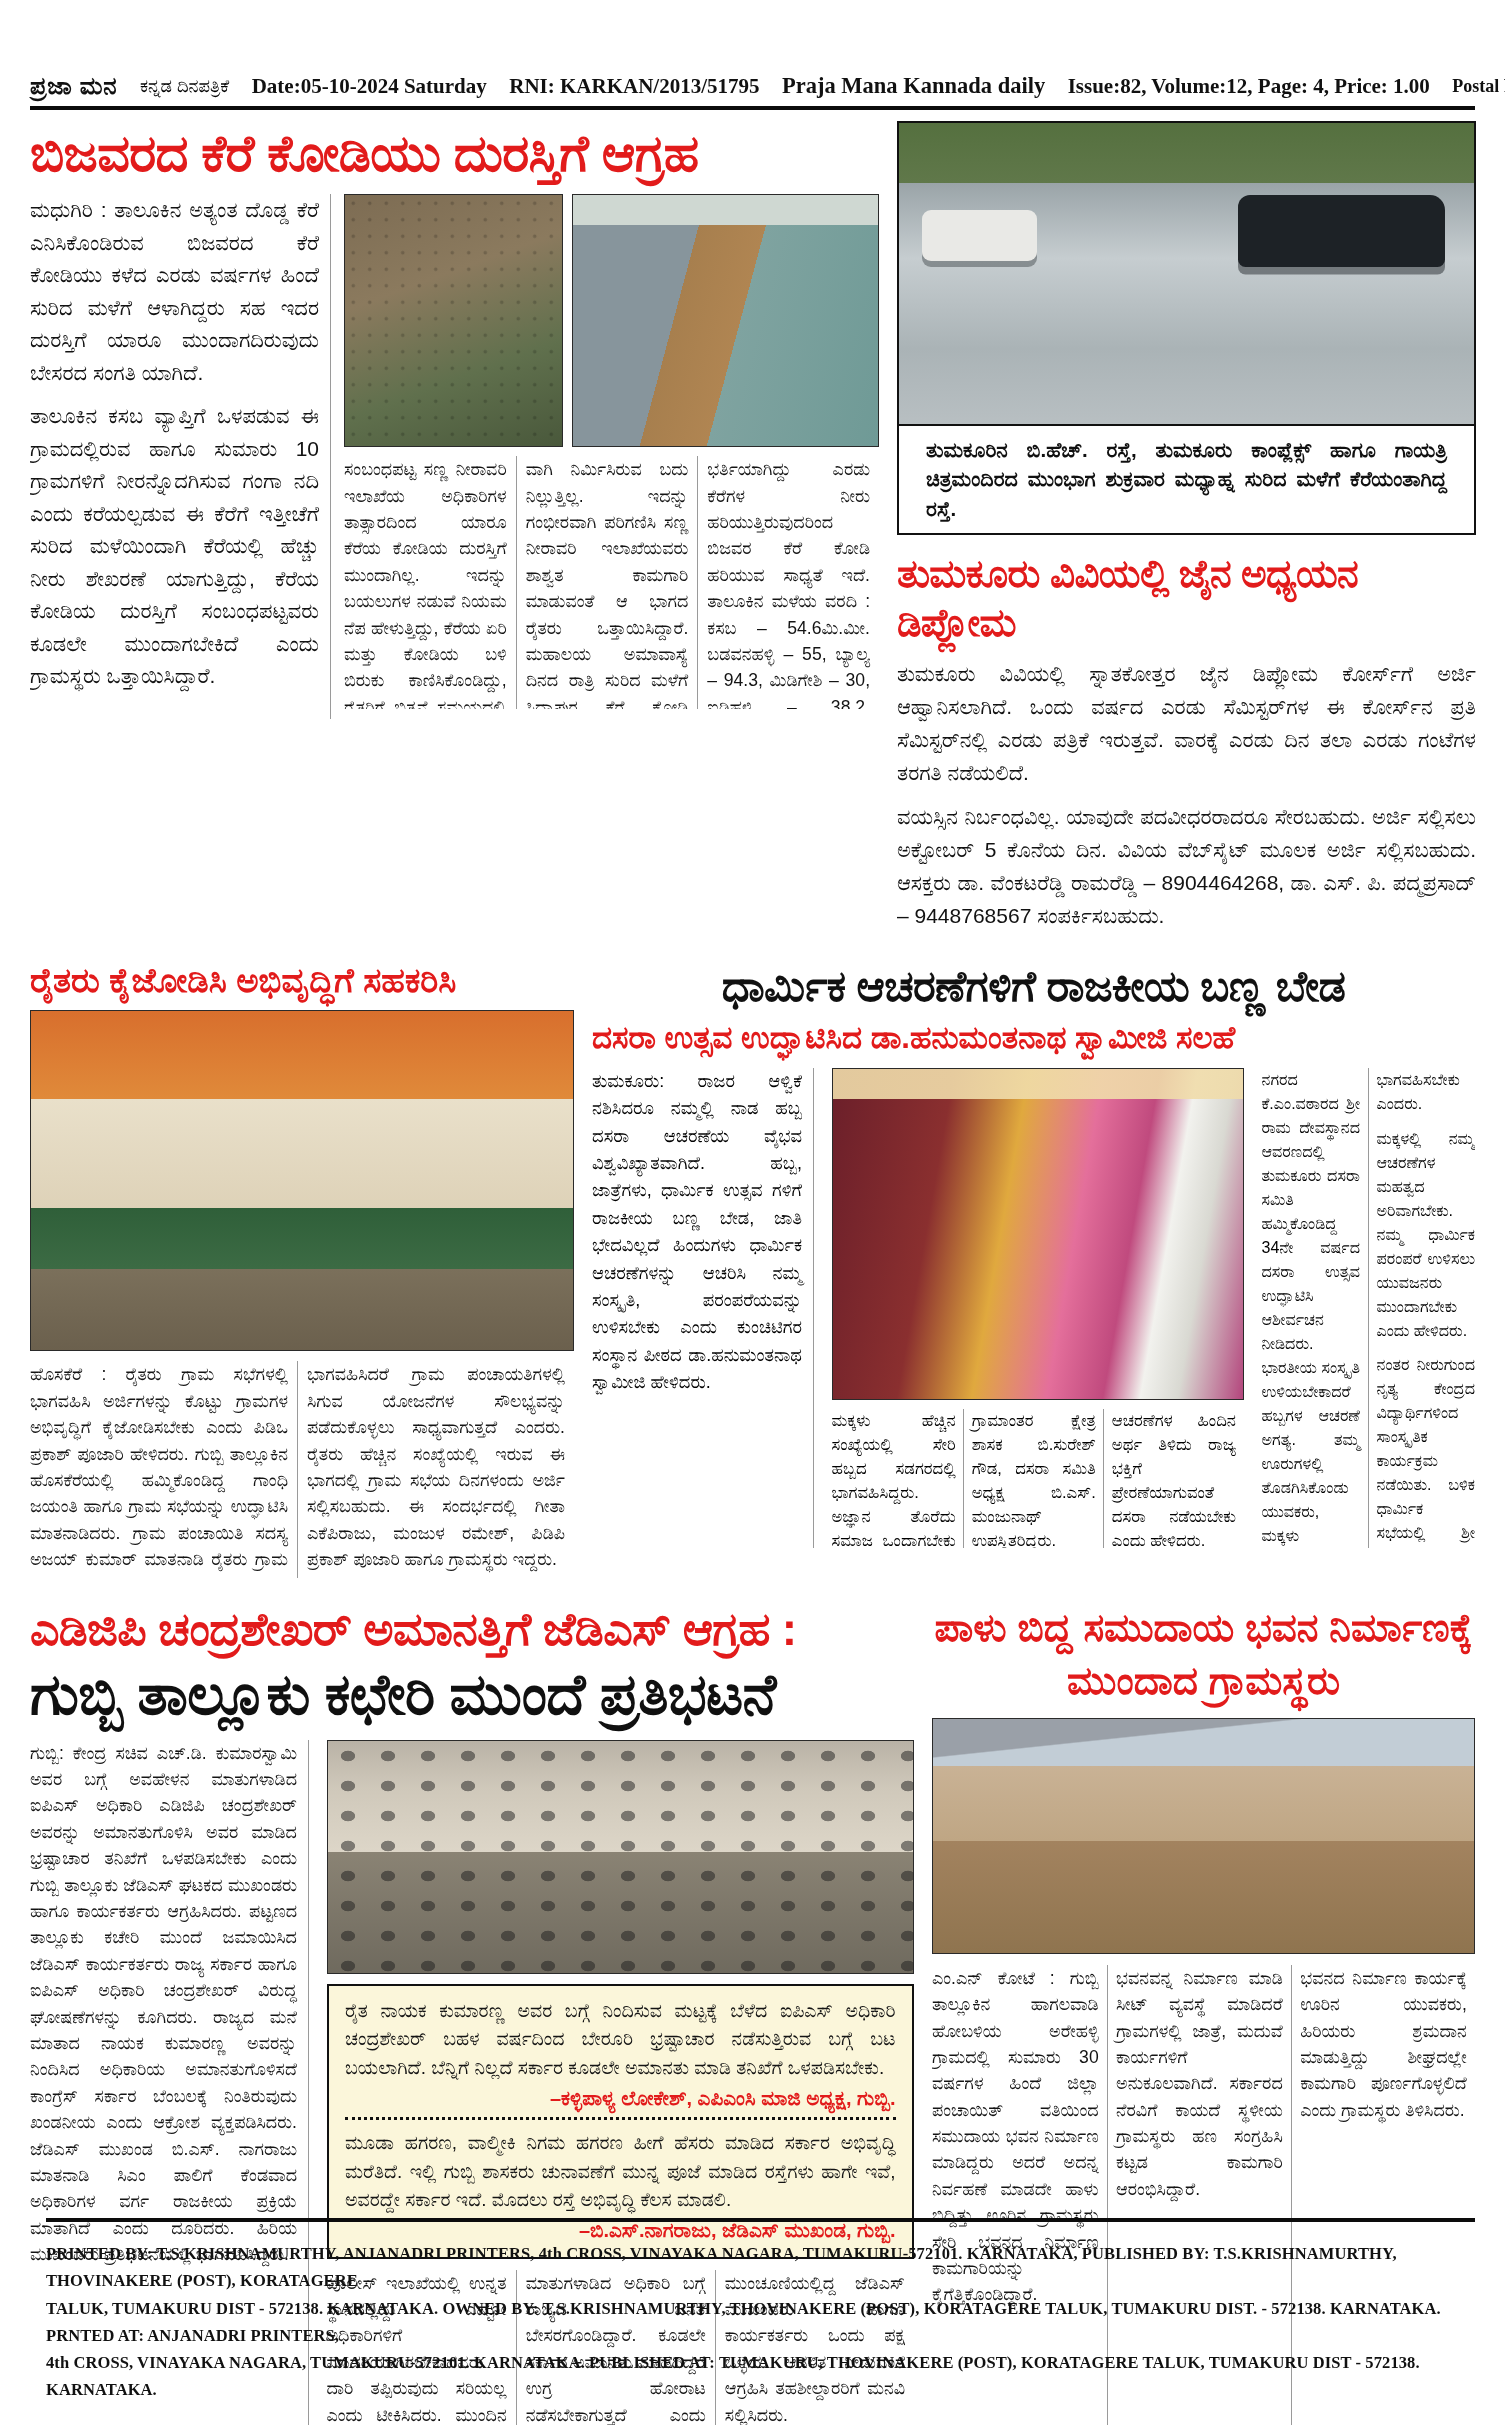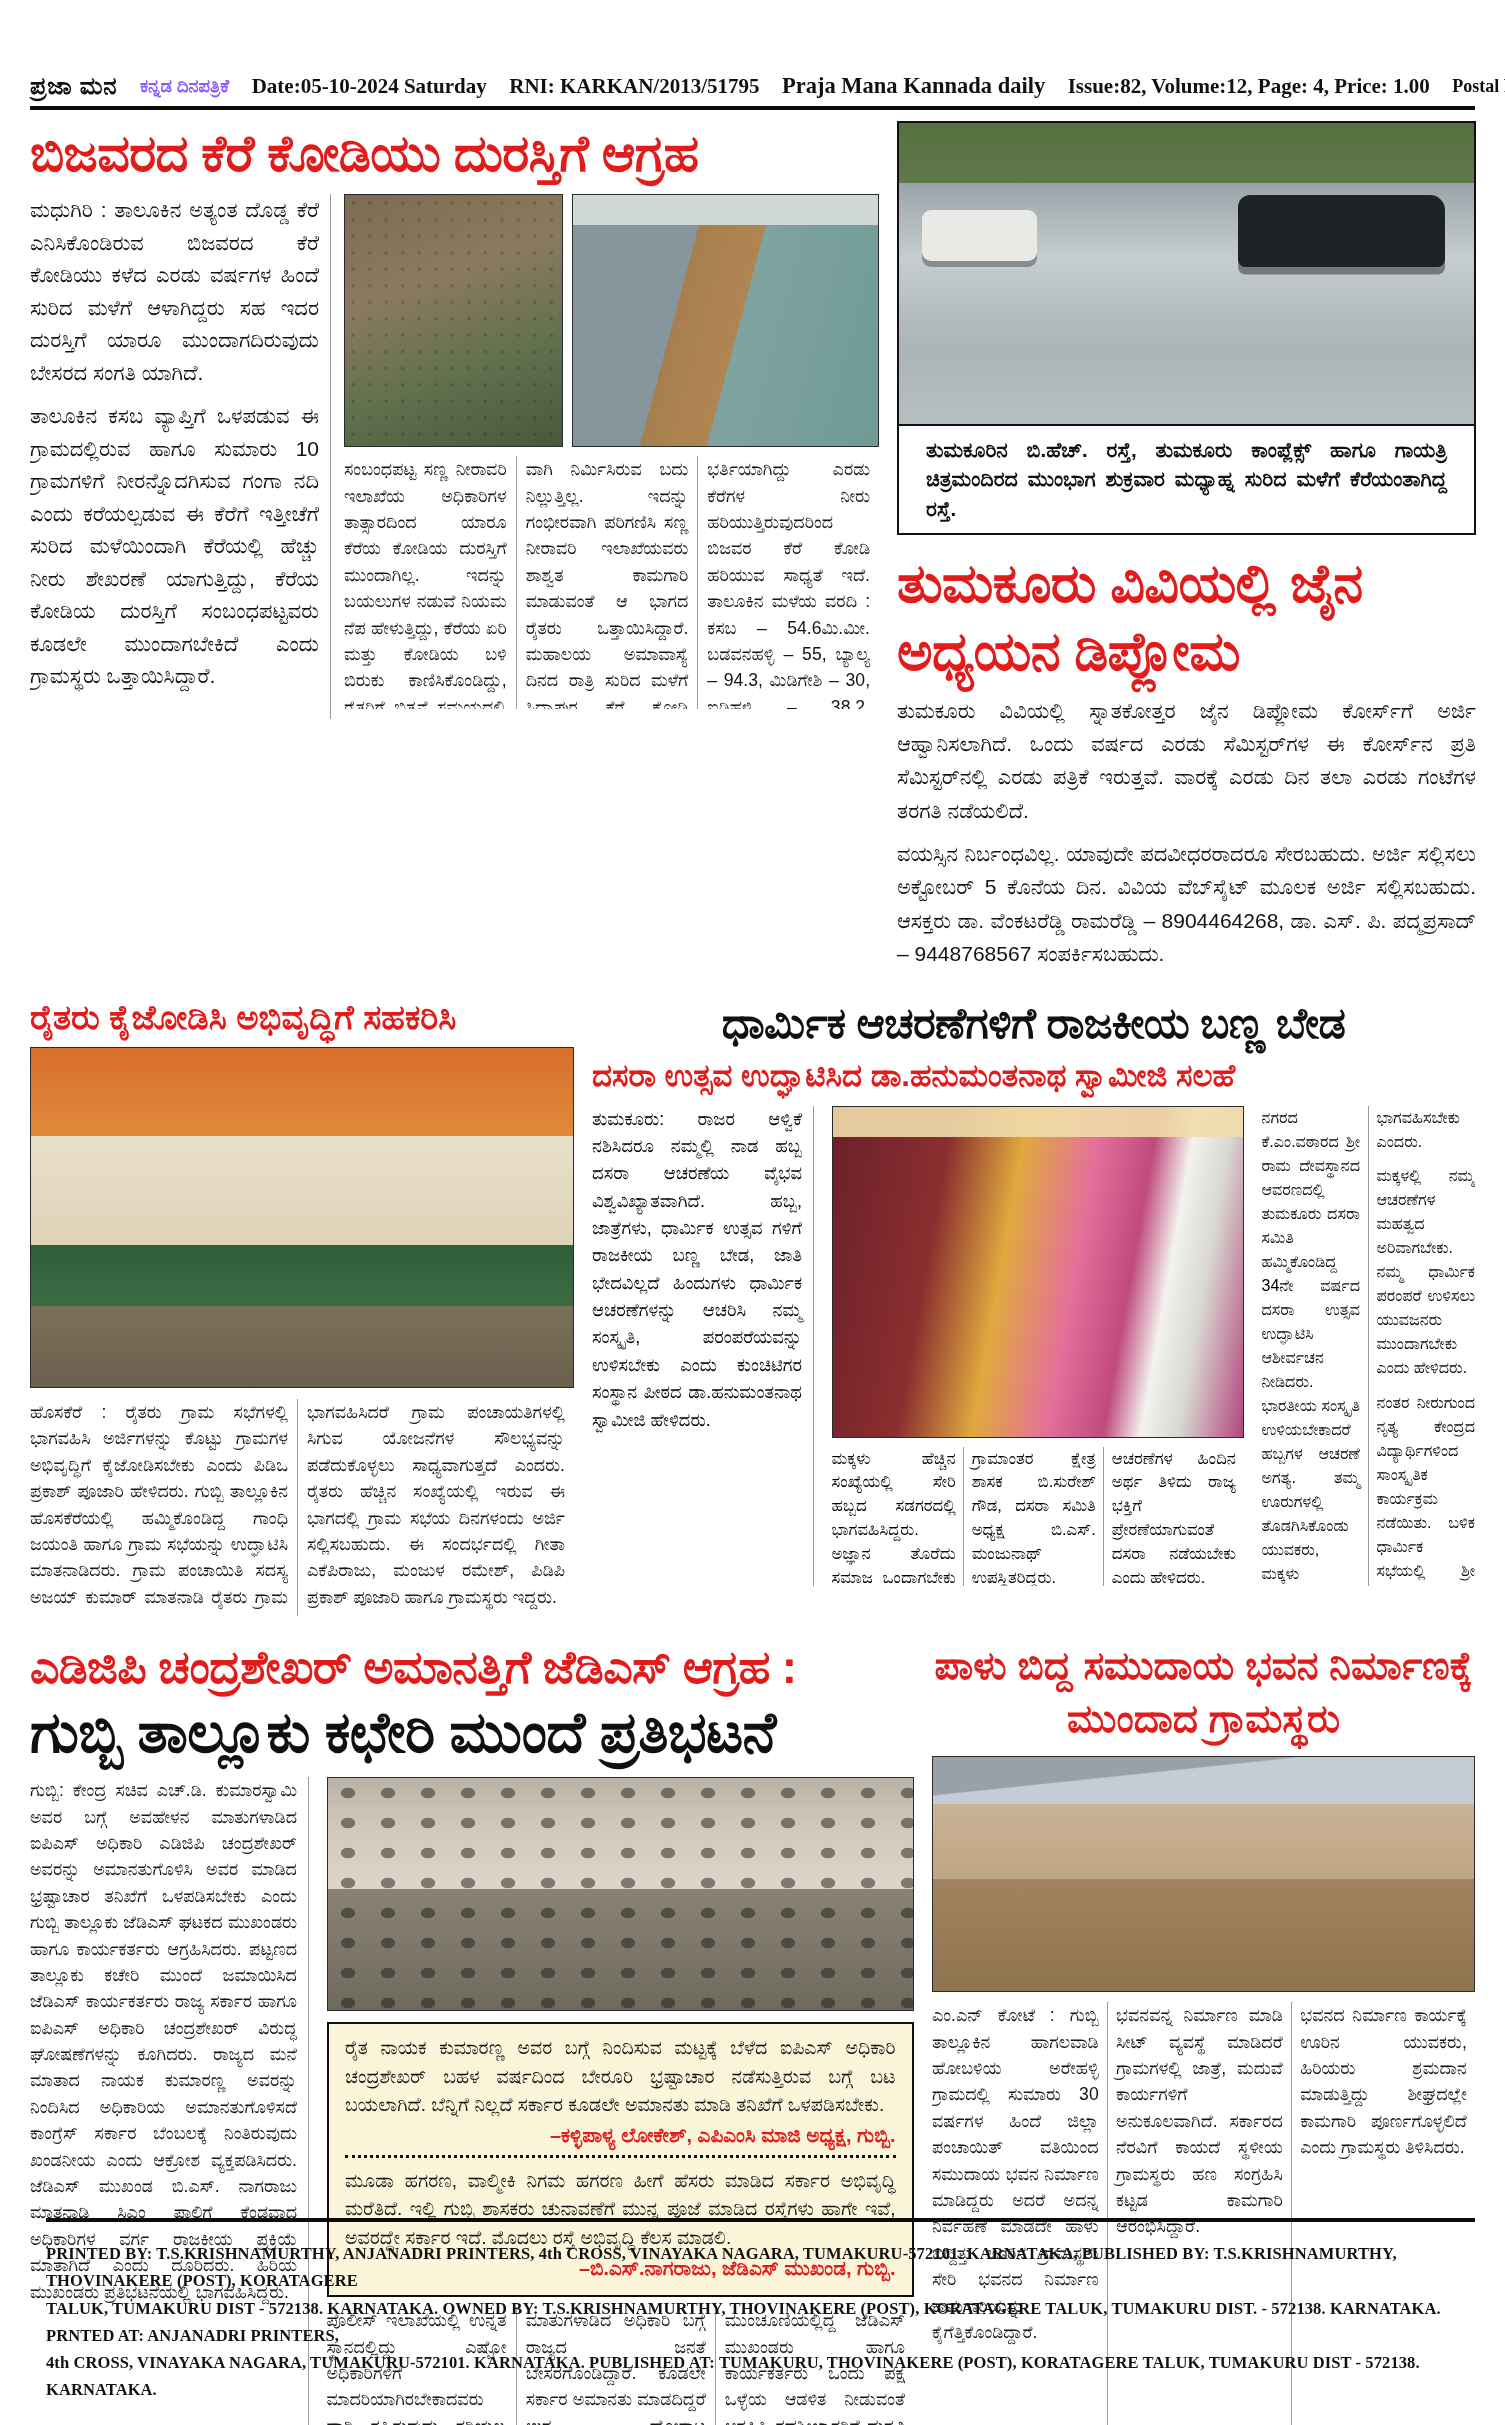--- a/index.html
+++ b/index.html
@@ -1,21 +1,21 @@
 <!DOCTYPE html>
 <html style="font-size:12px"><head>
 <meta charset="utf-8">
 <style>
   html,body{margin:0;padding:0;}
   body{width:1505px;height:2426px;background:#f6f5f2;font-family:"Liberation Sans",sans-serif;overflow:hidden;}
   .page{position:relative;width:1505px;height:2426px;background:#ffffff;padding:0 30px;box-sizing:border-box;overflow:hidden;}
   
   .masthead{margin-top:72px;display:flex;align-items:center;gap:22.5px;border-bottom:4.5px solid #0c0c0c;padding-bottom:6px;}
   .mast-logo{font-size:24px;font-weight:800;color:#111;letter-spacing:0.7px;white-space:nowrap;}
-  .mast-tag{font-size:18px;font-weight:700;color:#8b5cf6;white-space:nowrap;}
+  .mast-tag{font-size:18px;font-weight:400;color:#000000;white-space:nowrap;}
   .mast-serif{font-family:"Liberation Serif",serif;font-weight:700;color:#111;white-space:nowrap;}
   .mast-date{font-size:21px;}
   .mast-rni{font-size:21px;}
   .mast-name{font-size:22.5px;}
   .mast-issue{font-size:21px;}
   .mast-postal{font-size:18px;}
   .mast-spacer{flex:1;}
   
   .red{color:#e21b1b;}
   .just{text-align:justify;}
@@ -40,21 +40,21 @@
   .a1-col{flex:1;padding:0 9px;border-left:0.7px solid #9a9a9a;overflow:hidden;}
   .a1-col:first-child{border-left:none;padding-left:0;}
   
   .flood-fig{border:2.2px solid #111;background:#fff;}
   .ph-flood{height:301px;border:none;background:
       linear-gradient(180deg,#55703f 0%,#60784a 20%,transparent 20%),
       linear-gradient(180deg,#9aa4a8 20%,#c6cdd0 45%,#aab3b6 75%,#b8bfc2 100%);}
   .car-dark{position:absolute;right:5%;top:24%;width:36%;height:24%;background:#1d2226;border-radius:12px 15px 7.5px 7.5px;box-shadow:0 7.5px 0 rgba(20,25,28,.45);}
   .car-light{position:absolute;left:4%;top:29%;width:20%;height:17%;background:#e9e9e6;border-radius:9px;box-shadow:0 6px 0 rgba(20,25,28,.35);}
   .flood-cap{border-top:2.2px solid #111;padding:9px 27px;font-size:20.6px;line-height:1.45;font-weight:700;color:#101010;}
-  .jain-h{font-size:54px;font-weight:800;margin:15px 0 9px 0;line-height:1.25;letter-spacing:-0.7px;}
+  .jain-h{font-size:39px;font-weight:800;margin:15px 0 9px 0;line-height:1.25;letter-spacing:-0.7px;}
   .jain-p{font-size:21px;line-height:1.58;color:#121212;}
   
   .sec2{margin-top:18px;display:grid;grid-template-columns:544px 883px;gap:18px;height:622px;overflow:hidden;}
   .farm-h{font-size:34px;font-weight:800;margin:0 0 9px 0;}
   .ph-sabha{height:339px;background:
       linear-gradient(180deg,#d86f2d 0%,#e08a3a 26%,transparent 26%),
       linear-gradient(180deg,transparent 26%,#e9e0ca 26%,#ded2b8 58%,transparent 58%),
       linear-gradient(180deg,transparent 58%,#2f5f39 58%,#3c6b44 76%,#7b705b 76%,#6b604d 100%);}
   .farm-cols{display:flex;gap:0;margin-top:10.5px;height:217px;overflow:hidden;}
   .farm-col{flex:1;padding:0 9px;border-left:0.7px solid #9a9a9a;overflow:hidden;}

